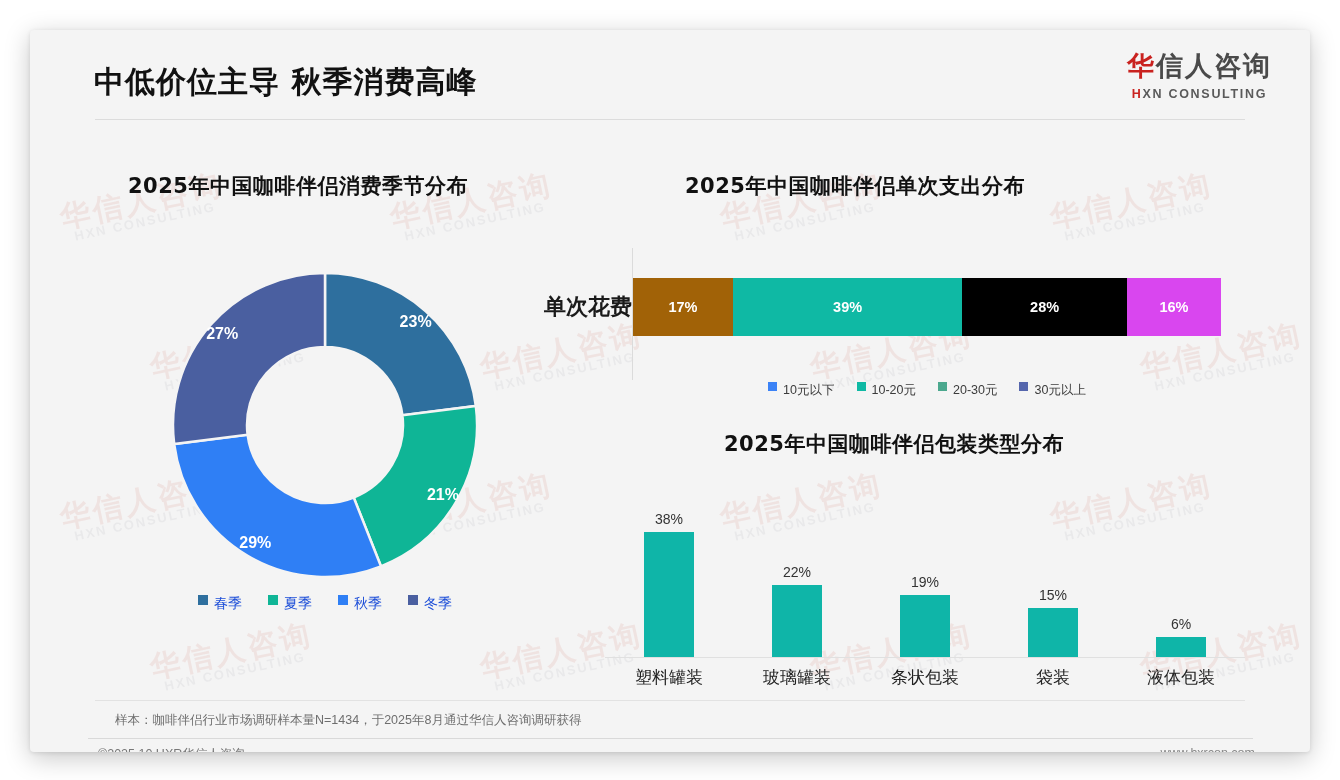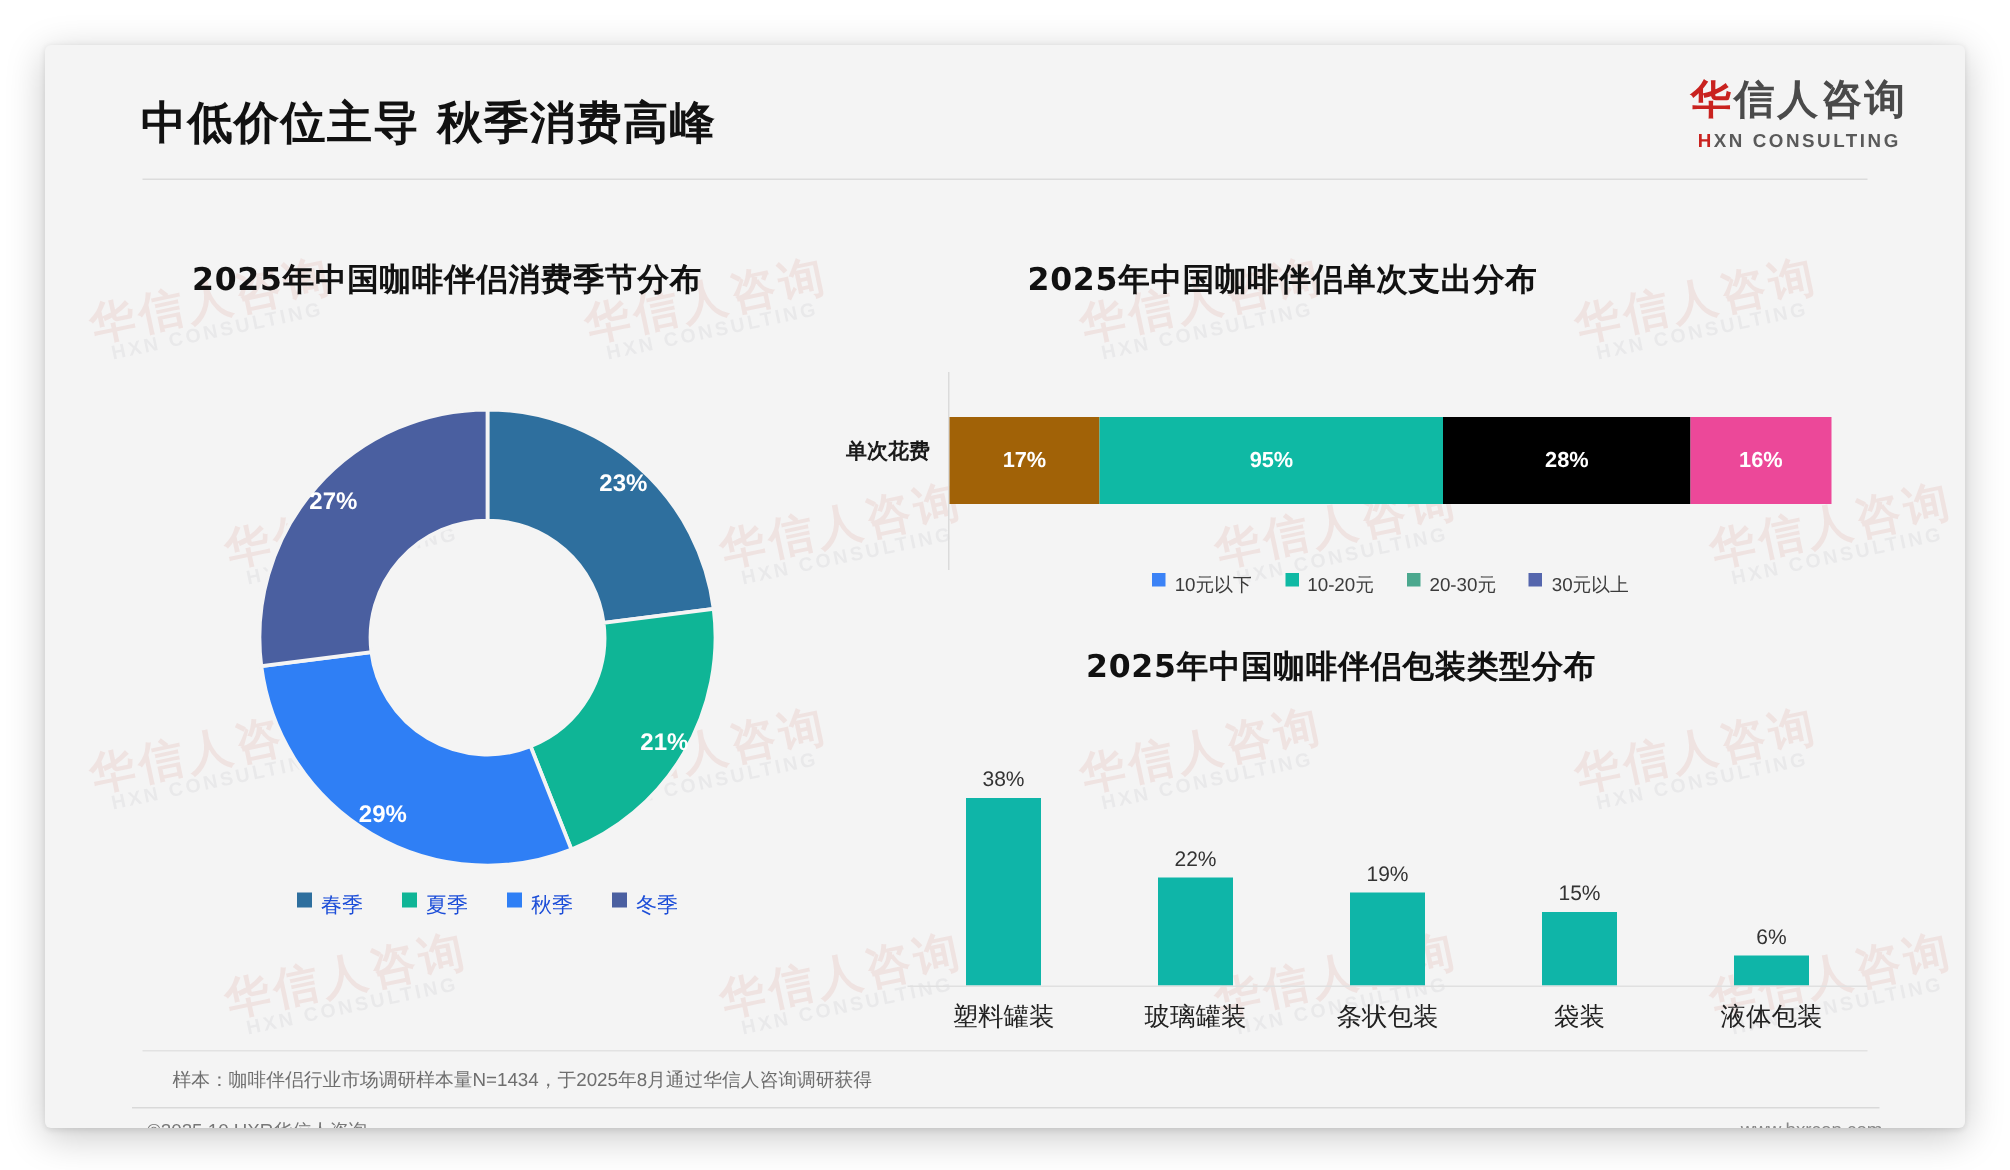--- a/index.html
+++ b/index.html
@@ -96,23 +96,23 @@
   .lg-sw { width: 10px; height: 10px; display: inline-block; }
   .lg-tx { font-size: 14px; color: #1d4ed8; }
 
   
   .stack-wrap { position: absolute; left: 470px; top: 210px; width: 760px; height: 180px; z-index: 3; }
   .stack-axis {
     position: absolute; left: 132px; top: 8px;
     width: 1px; height: 132px; background: #dbdbdb;
   }
   .stack-label {
-    position: absolute; left: 0; top: 52px; width: 120px;
+    position: absolute; left: 12px; top: 52px; width: 120px;
     text-align: right;
-    font-size: 14px; font-weight: 700; color: #1a1a1a;
+    font-size: 22px; font-weight: 700; color: #1a1a1a;
     font-family: "DejaVu Sans", "Liberation Sans", sans-serif;
   }
   .stack-bar {
     position: absolute; left: 133px; top: 38px;
     width: 588px; height: 58px;
     display: flex;
   }
   .stack-seg {
     display: flex; align-items: center; justify-content: center;
     color: #ffffff; font-size: 14.5px; font-weight: 700;
@@ -247,23 +247,23 @@
           <span class="lg-tx">冬季</span>
         </div>
       </div>
   </div>
 
   <div class="stack-wrap">
     <div class="stack-axis"></div>
     <div class="stack-label">单次花费</div>
     <div class="stack-bar" id="stack-bar">
         <div class="stack-seg" style="width: 17%; background: #a16207;">17%</div>
-        <div class="stack-seg" style="width: 39%; background: rgb(15, 185, 164);">95%</div>
+        <div class="stack-seg" style="width: 39%; background: rgb(15, 185, 164);">39%</div>
         <div class="stack-seg" style="width: 28%; background: #000000;">28%</div>
-        <div class="stack-seg" style="width: 16%; background: #ec4899;">16%</div>
+        <div class="stack-seg" style="width: 16%; background: #d946ef;">16%</div>
       </div>
     <div class="stack-legend" id="stack-legend">
         <div class="lg-item">
           <span class="lg-sw" style="background: rgb(59, 130, 246);"></span>
           <span class="lg-tx">10元以下</span>
         </div>
         <div class="lg-item">
           <span class="lg-sw" style="background: rgb(15, 185, 164);"></span>
           <span class="lg-tx">10-20元</span>
         </div>

